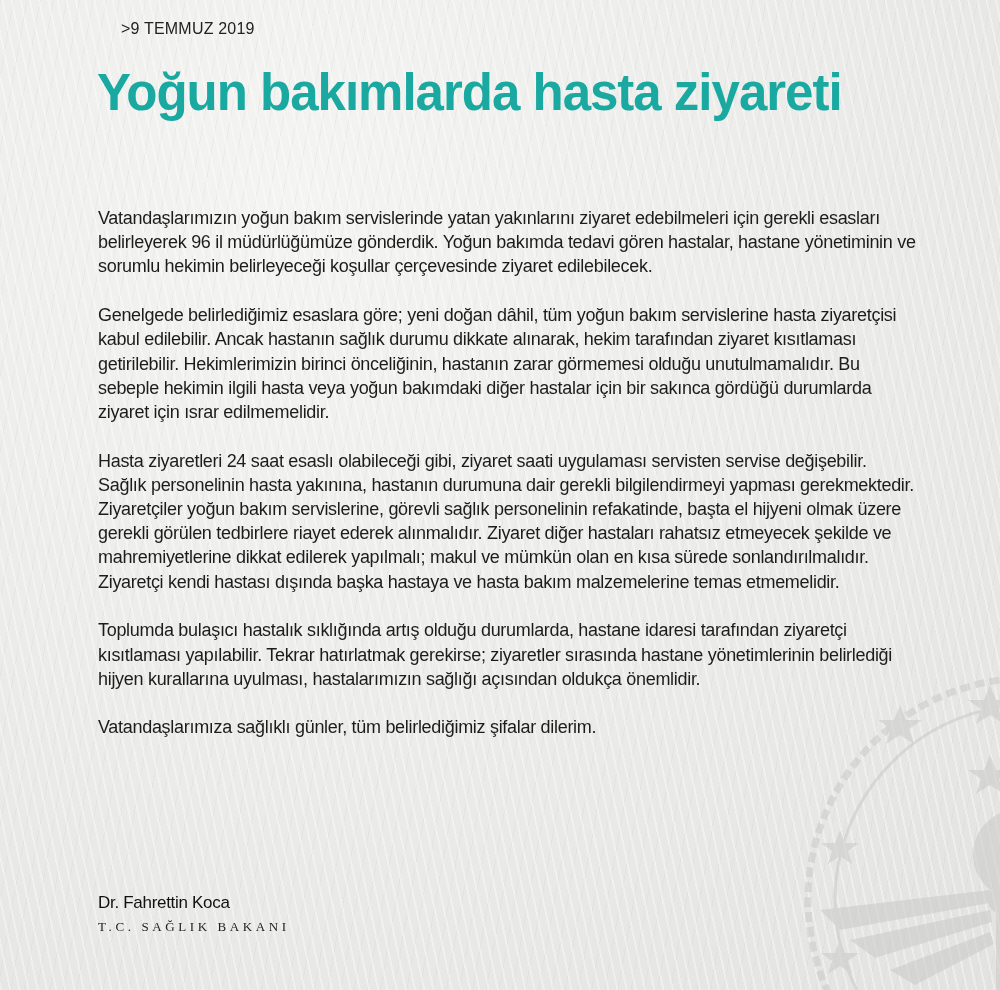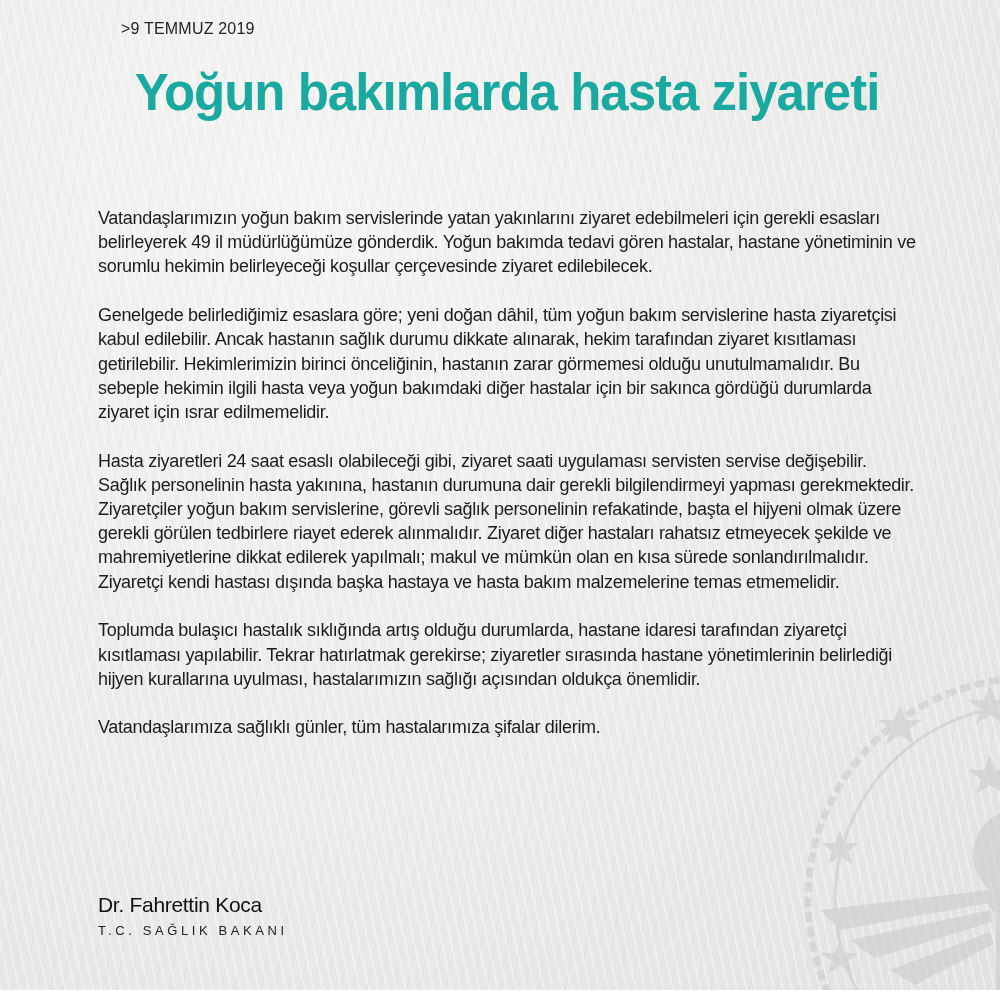--- a/index.html
+++ b/index.html
@@ -15,47 +15,47 @@
   }
   .date {
     position:absolute; left:97px; top:20px;
     font-size:16px; color:#222; letter-spacing:0.2px;margin-left:24px;
   }
   .title {
     position:absolute; left:97px; top:64px; width:820px;
     font-size:51px; font-weight:bold; line-height:57px;
     letter-spacing:-1px;
   }
-  .title span { display:block;text-align:center; }
+  .title span { display:block; }
   .body {
     position:absolute; left:98px; top:206px; width:820px;
     font-size:18px; line-height:24.2px; color:#1c1c1c;
     letter-spacing:-0.3px;
   }
   .body p { margin:0 0 24.5px 0; }
   .sig { position:absolute; left:98px; top:893px; }
-  .sig-name { font-size:21px; color:#111; letter-spacing:-0.3px; }
-  .sig-role { font-size:13px; letter-spacing:3.6px; color:#222; margin-top:6px; }
+  .sig-name { font-size:17px; color:#111; letter-spacing:-0.3px; }
+  .sig-role { font-size:13px; letter-spacing:3.6px; color:#222; margin-top:6px;font-family:Liberation Serif, serif; }
   .emblem { position:absolute; left:780px; top:640px; width:260px; height:380px; opacity:0.55; }
 </style>
 </head>
 <body>
 
 <div class="date">&gt;9 TEMMUZ 2019</div>
 
 <h1 class="title" style="margin: 0px; color: rgb(26, 169, 160);">
   <span class="title-line">Yoğun bakımlarda hasta ziyareti</span>
 </h1>
 
 <div class="body">
-  <p>Vatandaşlarımızın yoğun bakım servislerinde yatan yakınlarını ziyaret edebilmeleri için gerekli esasları belirleyerek 49 il müdürlüğümüze gönderdik. Yoğun bakımda tedavi gören hastalar, hastane yönetiminin ve sorumlu hekimin belirleyeceği koşullar çerçevesinde ziyaret edilebilecek.</p>
+  <p>Vatandaşlarımızın yoğun bakım servislerinde yatan yakınlarını ziyaret edebilmeleri için gerekli esasları belirleyerek 96 il müdürlüğümüze gönderdik. Yoğun bakımda tedavi gören hastalar, hastane yönetiminin ve sorumlu hekimin belirleyeceği koşullar çerçevesinde ziyaret edilebilecek.</p>
   <p>Genelgede belirlediğimiz esaslara göre; yeni doğan dâhil, tüm yoğun bakım servislerine hasta ziyaretçisi kabul edilebilir. Ancak hastanın sağlık durumu dikkate alınarak, hekim tarafından ziyaret kısıtlaması getirilebilir. Hekimlerimizin birinci önceliğinin, hastanın zarar görmemesi olduğu unutulmamalıdır. Bu sebeple hekimin ilgili hasta veya yoğun bakımdaki diğer hastalar için bir sakınca gördüğü durumlarda ziyaret için ısrar edilmemelidir.</p>
   <p>Hasta ziyaretleri 24 saat esaslı olabileceği gibi, ziyaret saati uygulaması servisten servise değişebilir. Sağlık personelinin hasta yakınına, hastanın durumuna dair gerekli bilgilendirmeyi yapması gerekmektedir. Ziyaretçiler yoğun bakım servislerine, görevli sağlık personelinin refakatinde, başta el hijyeni olmak üzere gerekli görülen tedbirlere riayet ederek alınmalıdır. Ziyaret diğer hastaları rahatsız etmeyecek şekilde ve mahremiyetlerine dikkat edilerek yapılmalı; makul ve mümkün olan en kısa sürede sonlandırılmalıdır. Ziyaretçi kendi hastası dışında başka hastaya ve hasta bakım malzemelerine temas etmemelidir.</p>
   <p>Toplumda bulaşıcı hastalık sıklığında artış olduğu durumlarda, hastane idaresi tarafından ziyaretçi kısıtlaması yapılabilir. Tekrar hatırlatmak gerekirse; ziyaretler sırasında hastane yönetimlerinin belirlediği hijyen kurallarına uyulması, hastalarımızın sağlığı açısından oldukça önemlidir.</p>
-  <p>Vatandaşlarımıza sağlıklı günler, tüm hastalarımıza şifalar dilerim.</p>
+  <p>Vatandaşlarımıza sağlıklı günler, tüm belirlediğimiz şifalar dilerim.</p>
 </div>
 
 <div class="sig">
   <div class="sig-name">Dr. Fahrettin Koca</div>
   <div class="sig-role">T.C. SAĞLIK BAKANI</div>
 </div>
 
 <svg class="emblem" viewBox="0 0 260 380">
   <g fill="none" stroke="#c9c9c7">
     <circle cx="250" cy="260" r="222" stroke-width="7" stroke-dasharray="10 5"></circle>

